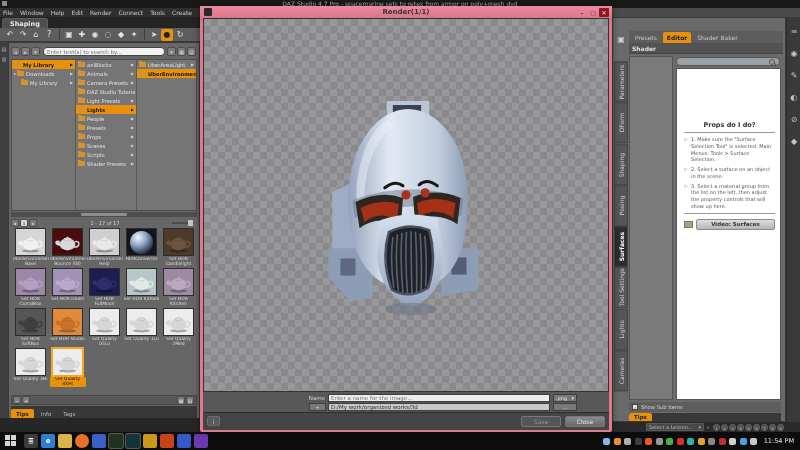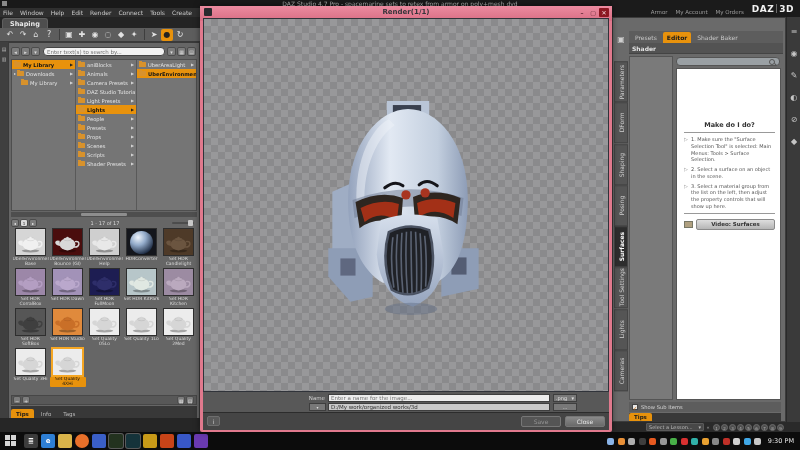--- a/index.html
+++ b/index.html
@@ -154,28 +154,20 @@
 </head>
 <body>
 
 <div id="screen">
 
   <div class="abs" id="titlebar">
     <div class="abs" id="appicon"></div>
     <span>DAZ Studio 4.7 Pro - spacemarine sets to retex from armor on poly+mesh dvd</span>
   </div>
 
-  <div class="abs" id="dazbar">
-    <span id="dazlinks"><span class="dazlink">Armor</span><span class="dazlink">My Account</span><span class="dazlink">My Orders</span></span>
-    <span id="dazlogo">
-      <span>DAZ</span>
-      <span class="bar"></span>
-      <span>3D</span>
-    </span>
-  </div>
 
   <div class="abs" id="menubar">
       <span class="mi">File</span>
       <span class="mi">Window</span>
       <span class="mi">Help</span>
       <span class="mi">Edit</span>
       <span class="mi">Render</span>
       <span class="mi">Connect</span>
       <span class="mi">Tools</span>
       <span class="mi">Create</span>
@@ -667,21 +659,21 @@
     <div class="abs" id="sp-shader">Shader</div>
 
     <div class="abs" id="sp-list"></div>
 
     <div class="abs" id="sp-search">
       <span class="mag"></span>
     </div>
 
     <div class="abs" id="sp-white">
       <div id="sp-help">
-        <div id="help-title">Make do I do?</div>
+        <div id="help-title">Props do I do?</div>
         <div class="hr"></div>
         <div id="help-steps">
             <div class="step">
               <span class="bullet">▷</span>
               <span>1. Make sure the "Surface Selection Tool" is selected: Main Menus: Tools &gt; Surface Selection.</span>
             </div>
             <div class="step">
               <span class="bullet">▷</span>
               <span>2. Select a surface on an object in the scene.</span>
             </div>
@@ -765,15 +757,15 @@
         <span class="tray-dot" style="background: rgb(72, 176, 72);"></span>
         <span class="tray-dot" style="background: rgb(216, 48, 48);"></span>
         <span class="tray-dot" style="background: rgb(48, 176, 168);"></span>
         <span class="tray-dot" style="background: rgb(232, 160, 48);"></span>
         <span class="tray-dot" style="background: rgb(136, 136, 136);"></span>
         <span class="tray-dot" style="background: rgb(192, 48, 40);"></span>
         <span class="tray-dot" style="background: rgb(208, 208, 208);"></span>
         <span class="tray-dot" style="background: rgb(64, 168, 232);"></span>
         <span class="tray-dot" style="background: rgb(200, 200, 200);"></span>
       </span>
-    <span id="clock">9:30 PM</span>
+    <span id="clock">11:54 PM</span>
   </div>
 </div>
 
 </body></html>

